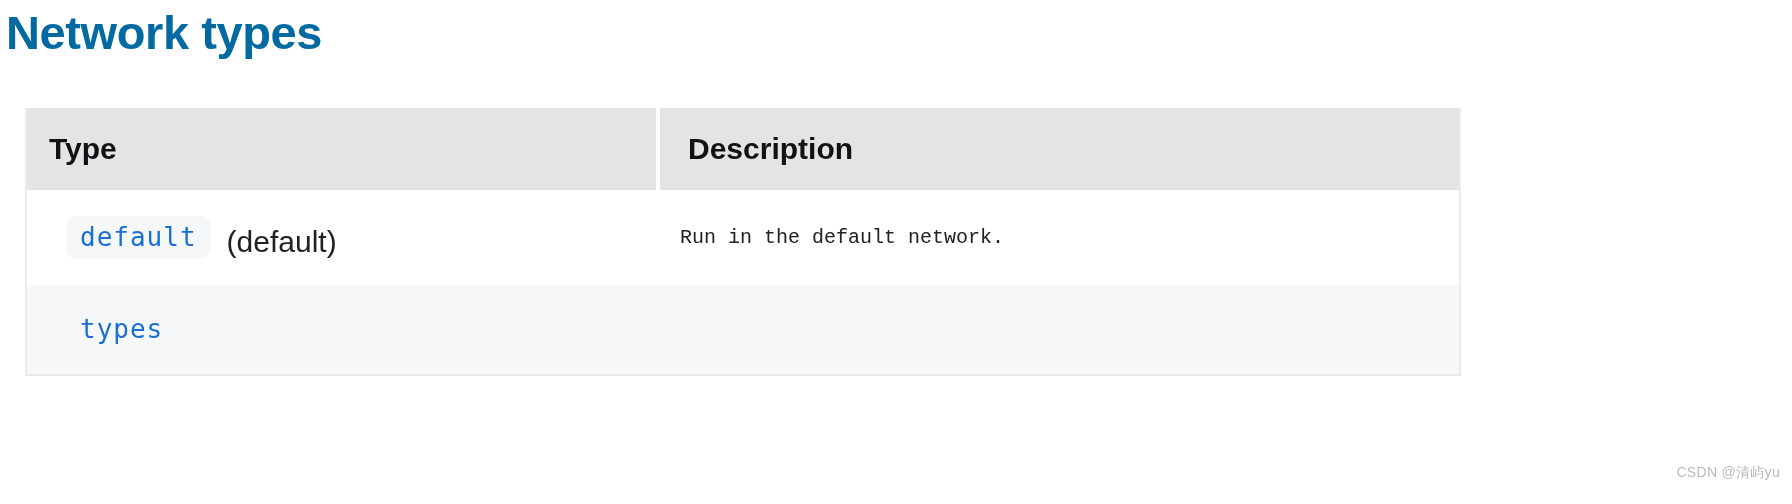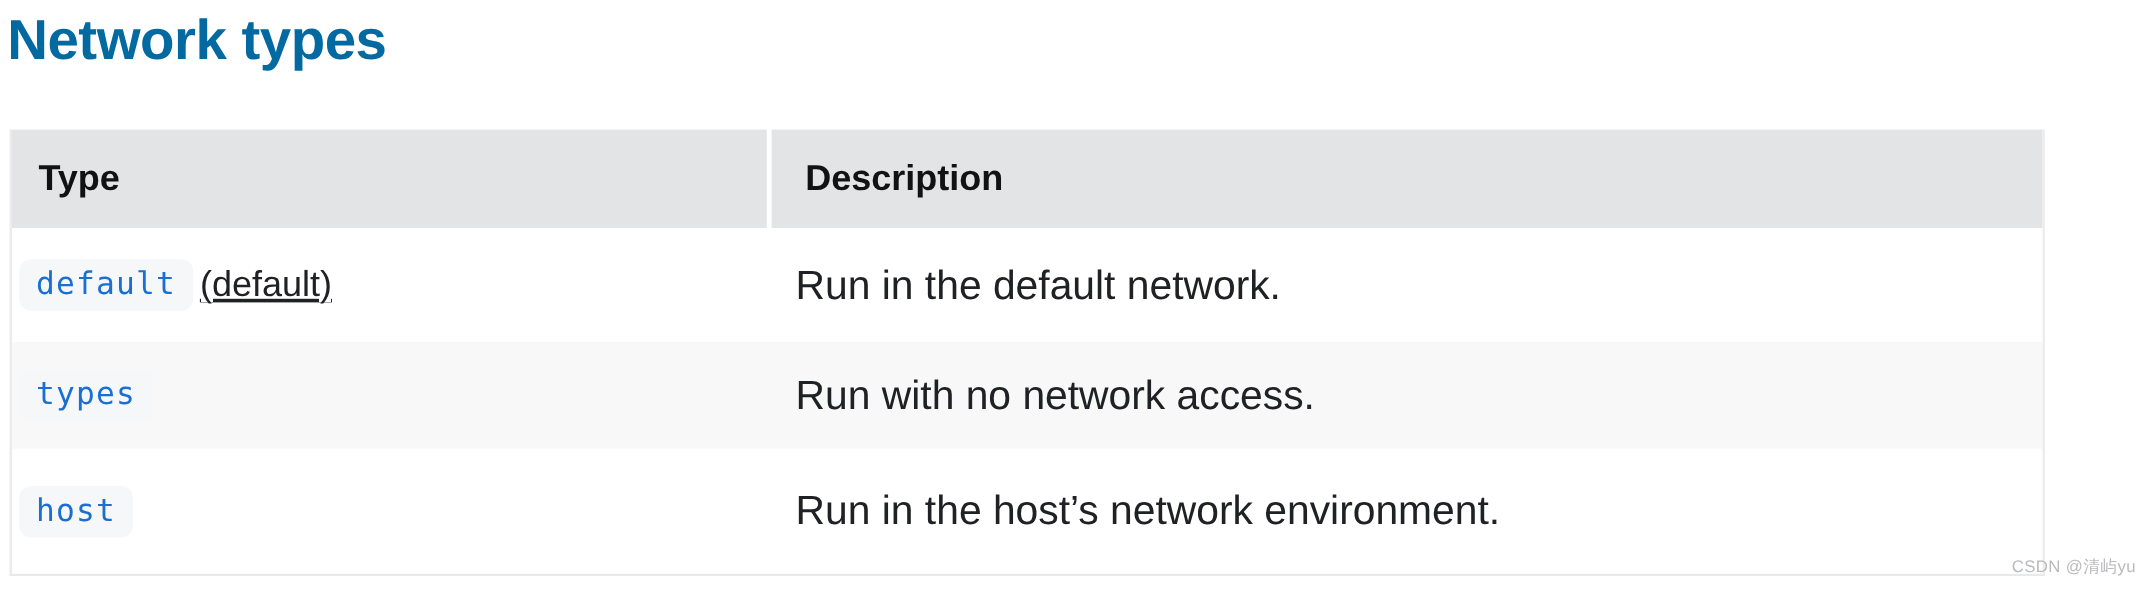--- a/index.html
+++ b/index.html
@@ -20,23 +20,23 @@
     top: 4px;
     font-size: 47px;
     font-weight: 700;
     color: #0369a1;
     letter-spacing: -0.4px;
     line-height: 58px;
     margin: 0;
   }
   .nt-table {
     position: absolute;
-    left: 8px;
+    left: 25px;
     top: 108px;
-    width: 1696px;
+    width: 1436px;
     box-sizing: border-box;
     border-left: 2px solid #ebebed;
     border-right: 2px solid #ebebed;
     border-bottom: 2px solid #e8e9eb;
   }
   .thead {
     display: flex;
     height: 82px;
     background: #ffffff;
   }
@@ -60,48 +60,48 @@
   }
   .tr {
     display: flex;
     align-items: center;
   }
   .tr-1 { height: 95px; background: #ffffff; }
   .tr-2 { height: 89px; background: #f8f8f9; }
   .tr-3 { height: 104px; background: #ffffff; }
   .td-type {
     width: 633px;
-    padding-left: 6px;
+    padding-left: 39px;
     box-sizing: border-box;
     display: flex;
-    align-items: center;
+    align-items: flex-end;
   }
   .td-desc {
     flex: 1;
     padding-left: 20px;
-    font-size: 34px;
+    font-size: 20px;
     color: #202124;
     line-height: 36px;
+    font-family: Liberation Mono, monospace;
   }
   .code-chip {
     display: inline-block;
     font-family: "DejaVu Sans Mono", monospace;
     font-size: 26px;
     letter-spacing: 1px;
     line-height: 27px;
     color: #1a6fd2;
     background: #f6f7f9;
     border-radius: 10px;
     padding: 8px 14px;
   }
   .suffix {
     font-size: 30px;
     color: #202124;
-    margin-left: 6px;
-    text-decoration: underline;
+    margin-left: 16px;
   }
   .suffix:empty { display: none; }
   .watermark {
     position: absolute;
     right: 12px;
     bottom: 22px;
     font-size: 14px;
     color: #b9babc;
     letter-spacing: 0.3px;
   }
@@ -123,25 +123,17 @@
       <span class="suffix">(default)</span>
     </div>
     <div class="td-desc">Run in the default network.</div>
   </div>
 
   <div class="tr tr-2">
     <div class="td-type">
       <span class="code-chip">types</span>
 
     </div>
-    <div class="td-desc">Run with no network access.</div>
   </div>
 
-  <div class="tr tr-3">
-    <div class="td-type">
-      <span class="code-chip">host</span>
-
-    </div>
-    <div class="td-desc">Run in the host’s network environment.</div>
-  </div>
 </div>
 
 <div class="watermark">CSDN @清屿yu</div>
 
 </body></html>

